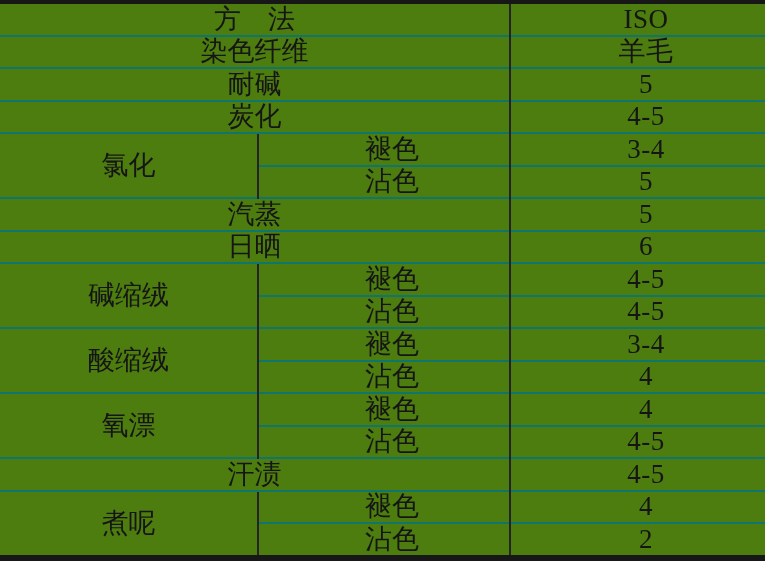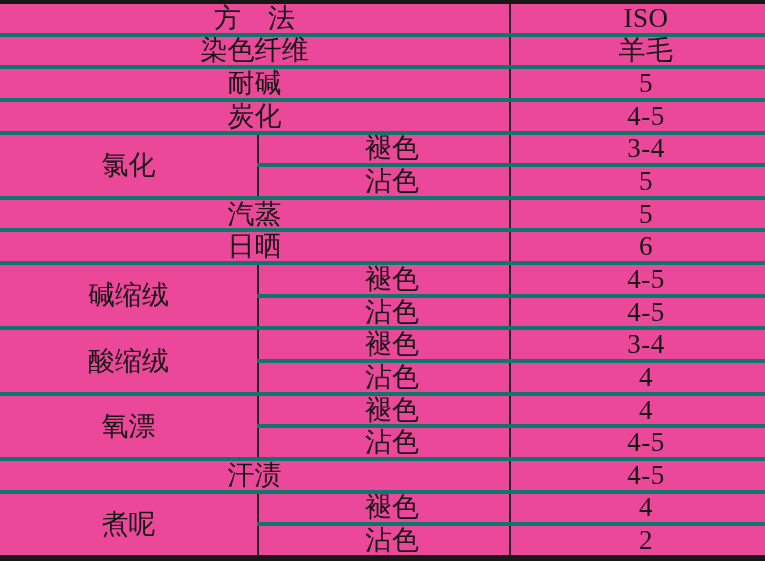--- a/index.html
+++ b/index.html
@@ -4,38 +4,38 @@
 <style>
   html, body { margin: 0; padding: 0; }
   body {
     width: 765px; height: 561px; overflow: hidden;
     background: #fbfbf9;
     font-family: "Liberation Serif", "DejaVu Serif", serif;
   }
   .scan-page {
     position: relative;
     width: 765px; height: 561px;
-    background: #ec4899;
+    background: #4d7c0f;
     box-sizing: border-box;
   }
   table.methods-table {
     width: 765px; height: 561px;
     border-collapse: collapse;
     table-layout: fixed;
     color: #151515;
     border-top: 4px solid #171717;
     border-bottom: 6px solid #171717;
   }
   td {
     padding: 0;
     text-align: center;
     vertical-align: middle;
     font-size: 27px;
     line-height: 1;
-    border-top: 4px solid #0f766e;
+    border-top: 2px solid #0f766e;
     overflow: hidden;
     white-space: nowrap;
   }
   tr.first td { border-top: none; }
   td.c-sub, td.c-val { border-left: 2px solid #242424; padding-left: 16px; }
   td.c-val { letter-spacing: 0.5px; }
 </style>
 </head>
 <body>
 

